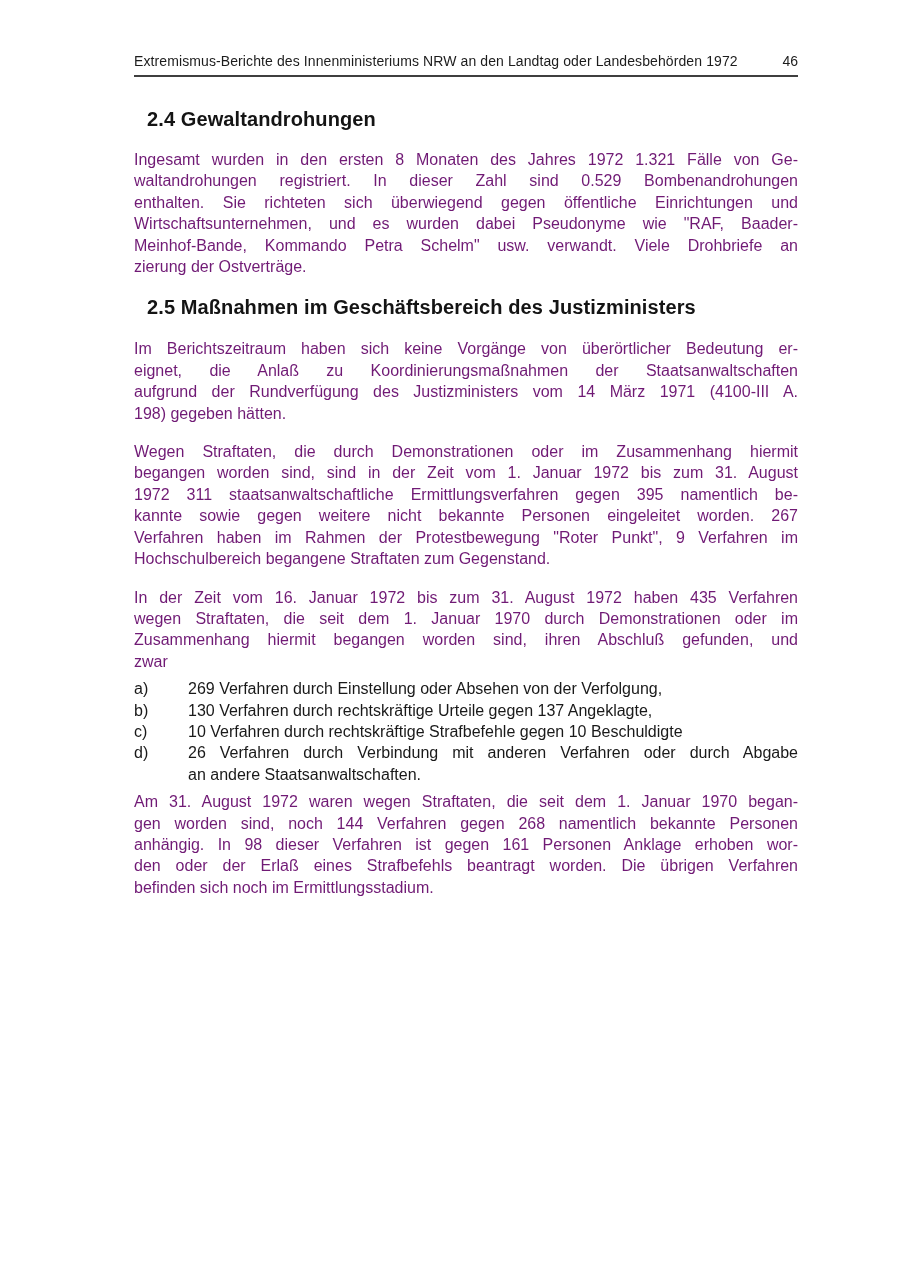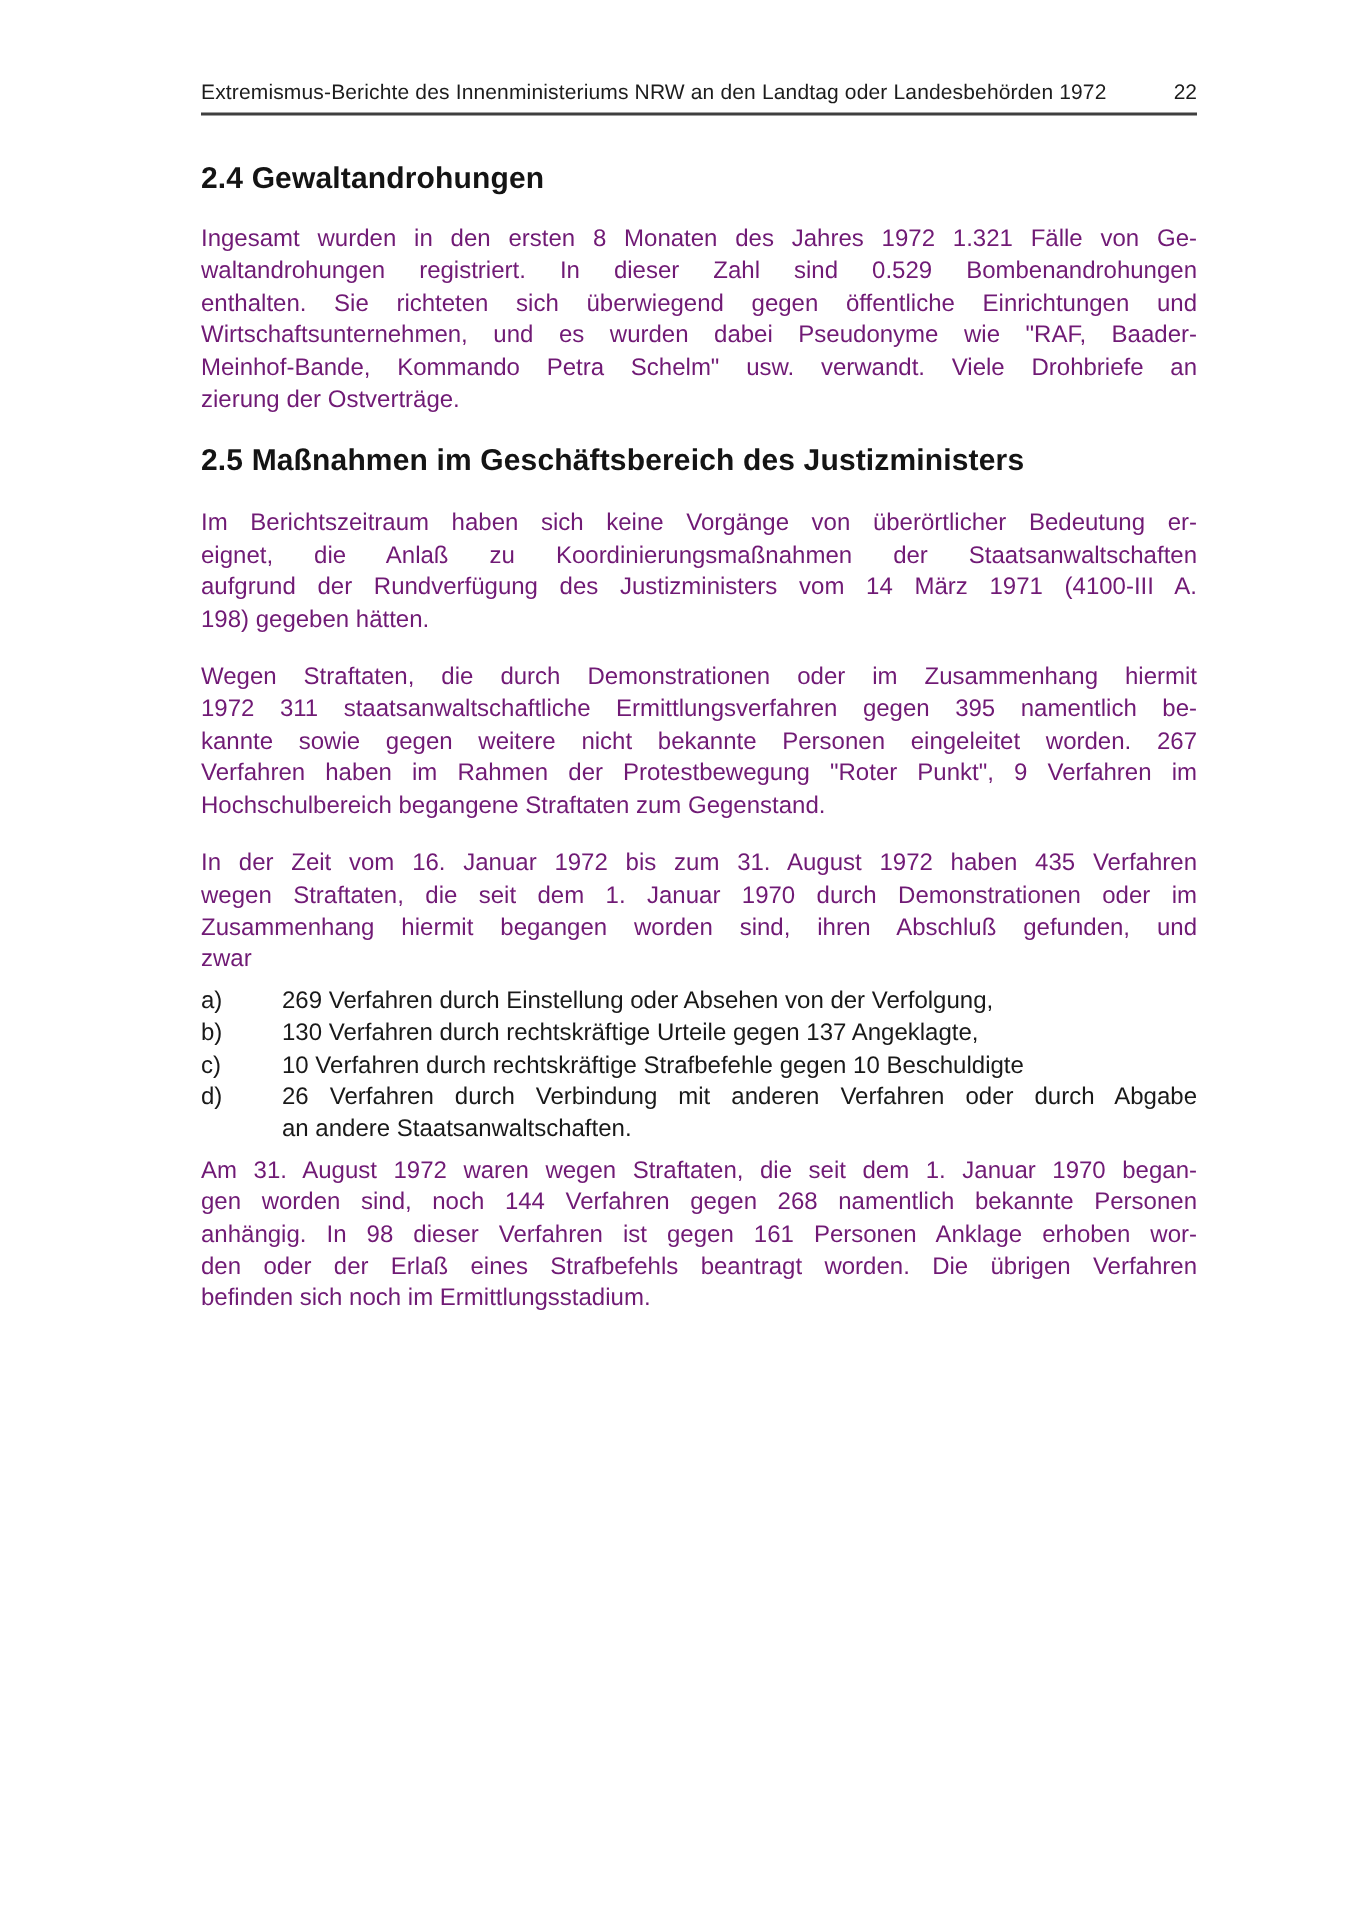--- a/index.html
+++ b/index.html
@@ -39,20 +39,21 @@
   .running-header .title { letter-spacing: 0.1px; }
   .running-header .pageno { padding-left: 10px; }
   h1.section-heading {
     margin-top: 29px;
     margin-bottom: 17px;
     font-size: 20px;
     line-height: 26px;
     font-weight: bold;
     color: #141414;
     letter-spacing: 0.1px;
+    margin-left: 13px;
   }
   h1.section-heading.second {
     margin-top: 0;
     margin-bottom: 18px;
   }
   .para {
     font-size: 16px;
     line-height: 21.4px;
     margin-bottom: 17px;
     color: #701a75;
@@ -84,21 +85,21 @@
   }
 </style>
 </head>
 <body style="color: rgb(25, 25, 25); background: rgb(255, 255, 255);">
 
 <div class="page">
   <div class="content">
 
     <div class="running-header" style="border-bottom-color: rgb(63, 63, 63);">
       <span class="title">Extremismus-Berichte des Innenministeriums NRW an den Landtag oder Landesbehörden 1972</span>
-      <span class="pageno">22</span>
+      <span class="pageno">46</span>
     </div>
 
     <h1 class="section-heading">2.4 Gewaltandrohungen</h1>
 
     <div class="para">
         <div class="jline">Ingesamt wurden in den ersten 8 Monaten des Jahres 1972 1.321 Fälle von Ge-</div>
         <div class="jline">waltandrohungen registriert. In dieser Zahl sind 0.529 Bombenandrohungen</div>
         <div class="jline">enthalten. Sie richteten sich überwiegend gegen öffentliche Einrichtungen und</div>
         <div class="jline">Wirtschaftsunternehmen, und es wurden dabei Pseudonyme wie "RAF, Baader-</div>
         <div class="jline">Meinhof-Bande, Kommando Petra Schelm" usw. verwandt. Viele Drohbriefe an</div>
@@ -109,20 +110,21 @@
 
     <div class="para">
         <div class="jline">Im Berichtszeitraum haben sich keine Vorgänge von überörtlicher Bedeutung er-</div>
         <div class="jline">eignet, die Anlaß zu Koordinierungsmaßnahmen der Staatsanwaltschaften</div>
         <div class="jline">aufgrund der Rundverfügung des Justizministers vom 14 März 1971 (4100-III A.</div>
         <div class="jline">198) gegeben hätten.</div>
       </div>
 
     <div class="para">
         <div class="jline">Wegen Straftaten, die durch Demonstrationen oder im Zusammenhang hiermit</div>
+        <div class="jline">begangen worden sind, sind in der Zeit vom 1. Januar 1972 bis zum 31. August</div>
         <div class="jline">1972 311 staatsanwaltschaftliche Ermittlungsverfahren gegen 395 namentlich be-</div>
         <div class="jline">kannte sowie gegen weitere nicht bekannte Personen eingeleitet worden. 267</div>
         <div class="jline">Verfahren haben im Rahmen der Protestbewegung "Roter Punkt", 9 Verfahren im</div>
         <div class="jline">Hochschulbereich begangene Straftaten zum Gegenstand.</div>
       </div>
 
     <div class="para tight">
         <div class="jline">In der Zeit vom 16. Januar 1972 bis zum 31. August 1972 haben 435 Verfahren</div>
         <div class="jline">wegen Straftaten, die seit dem 1. Januar 1970 durch Demonstrationen oder im</div>
         <div class="jline">Zusammenhang hiermit begangen worden sind, ihren Abschluß gefunden, und</div>

